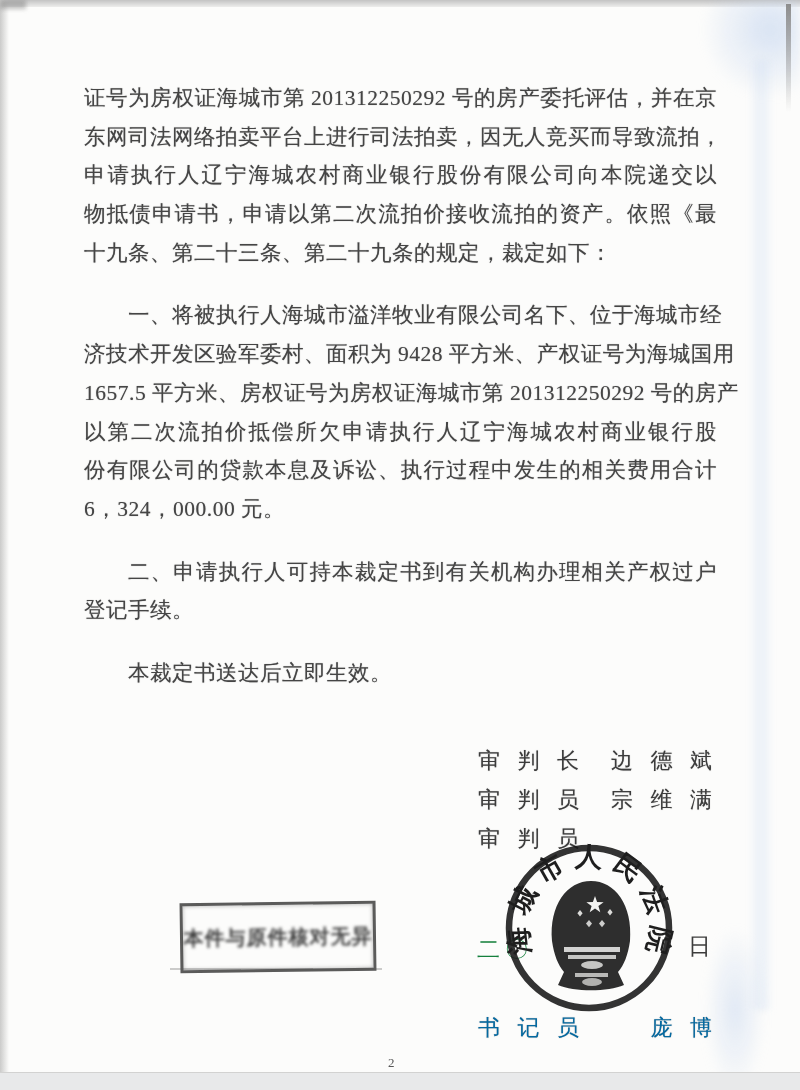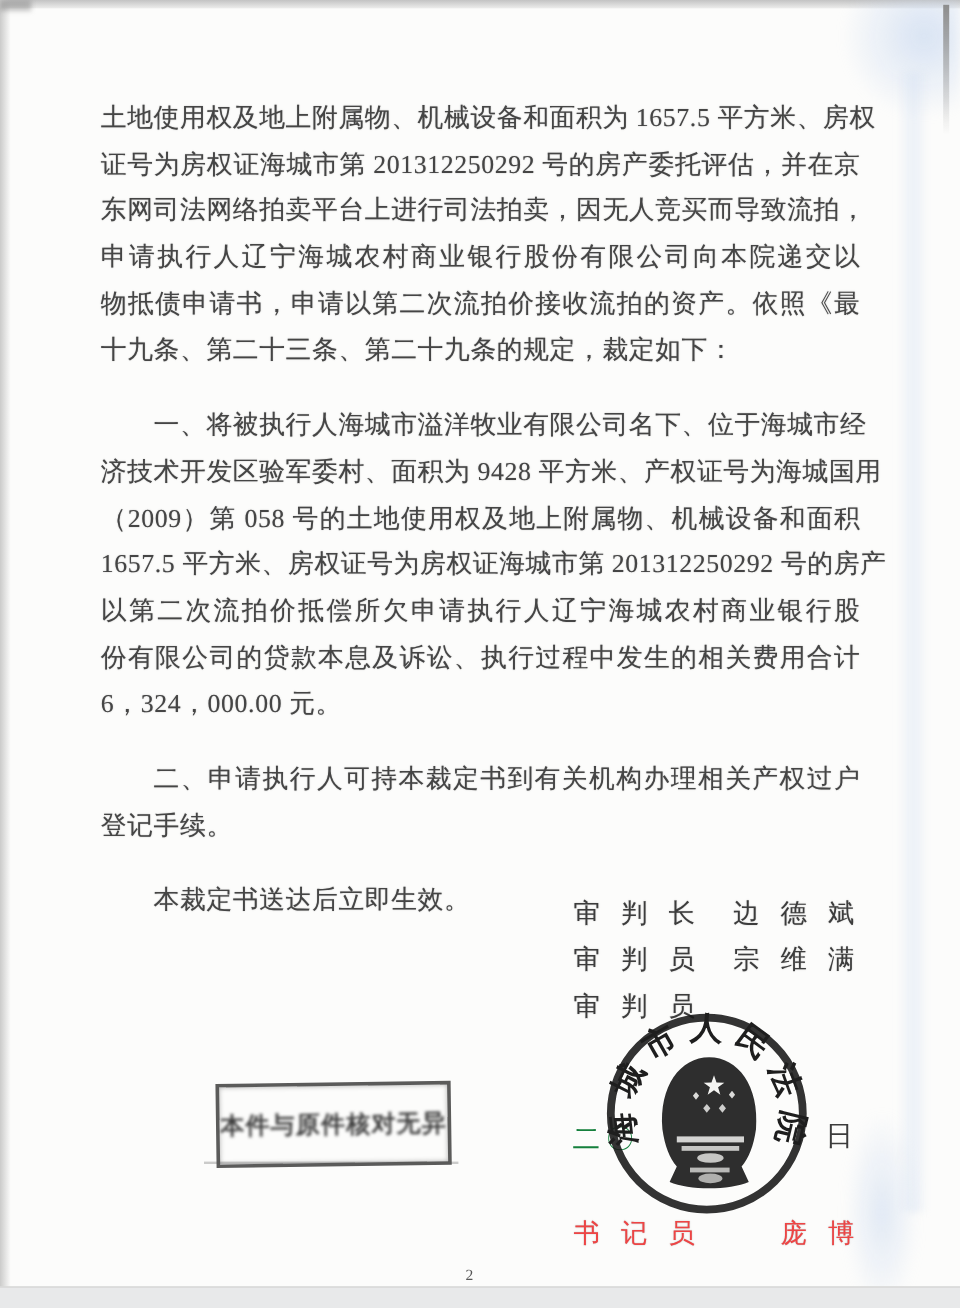--- a/index.html
+++ b/index.html
@@ -47,21 +47,21 @@
     text-shadow:0 0 1px rgba(80,80,80,.5);}
   .sign-row{display:flex;justify-content:space-between;height:39px;line-height:39px;
     font-size:22px;}
   .sign-row .role,.sign-row .name{letter-spacing:6px;white-space:nowrap;}
 
   .date-left{position:absolute;left:477px;top:934px;font-size:23px;color:#15803d;
     letter-spacing:5px;z-index:1;}
   .date-right{position:absolute;left:688px;top:931px;font-size:23px;color:#3c3c3c;z-index:1;}
 
   .clerk-row{position:absolute;left:478px;top:1008px;width:240px;display:flex;
-    justify-content:space-between;font-size:22px;color:#ef4444;height:39px;line-height:39px;
+    justify-content:space-between;font-size:22px;color:#0369a1;height:39px;line-height:39px;
     text-shadow:0 0 1px rgba(80,80,80,.5);}
   .clerk-row .role{letter-spacing:6px;}
   .clerk-row .name{letter-spacing:6px;}
 
   
   .verify-stamp{
     position:absolute;left:180px;top:902px;width:190px;height:64px;
     border:3px solid rgba(45,45,45,.78);
     box-shadow:inset 0 0 4px rgba(60,60,60,.4);
     display:flex;align-items:center;justify-content:center;
@@ -86,29 +86,27 @@
 
   <div class="edge-top"></div>
   <div class="edge-left"></div>
   <div class="wash-top-right"></div>
   <div class="wash-right"></div>
   <div class="wash-bottom-right"></div>
   <div class="scan-line-right"></div>
   <div class="corner-smudge"></div>
 
   <div class="body-text" id="body-lines">
-      <div class="line">土地使用权及地上附属物、机械设备和面积为 1657.5 平方米、房权</div>
       <div class="line">证号为房权证海城市第 201312250292 号的房产委托评估，并在京</div>
       <div class="line">东网司法网络拍卖平台上进行司法拍卖，因无人竞买而导致流拍，</div>
       <div class="line">申请执行人辽宁海城农村商业银行股份有限公司向本院递交以</div>
       <div class="line">物抵债申请书，申请以第二次流拍价接收流拍的资产。依照《最</div>
       <div class="line end">十九条、第二十三条、第二十九条的规定，裁定如下：</div>
       <div class="line indent">一、将被执行人海城市溢洋牧业有限公司名下、位于海城市经</div>
       <div class="line">济技术开发区验军委村、面积为 9428 平方米、产权证号为海城国用</div>
-      <div class="line">（2009）第 058 号的土地使用权及地上附属物、机械设备和面积</div>
       <div class="line">1657.5 平方米、房权证号为房权证海城市第 201312250292 号的房产</div>
       <div class="line">以第二次流拍价抵偿所欠申请执行人辽宁海城农村商业银行股</div>
       <div class="line">份有限公司的贷款本息及诉讼、执行过程中发生的相关费用合计</div>
       <div class="line end">6，324，000.00 元。</div>
       <div class="line indent">二、申请执行人可持本裁定书到有关机构办理相关产权过户</div>
       <div class="line end">登记手续。</div>
       <div class="line indent end">本裁定书送达后立即生效。</div>
     </div>
 
   <div class="sign-block">

